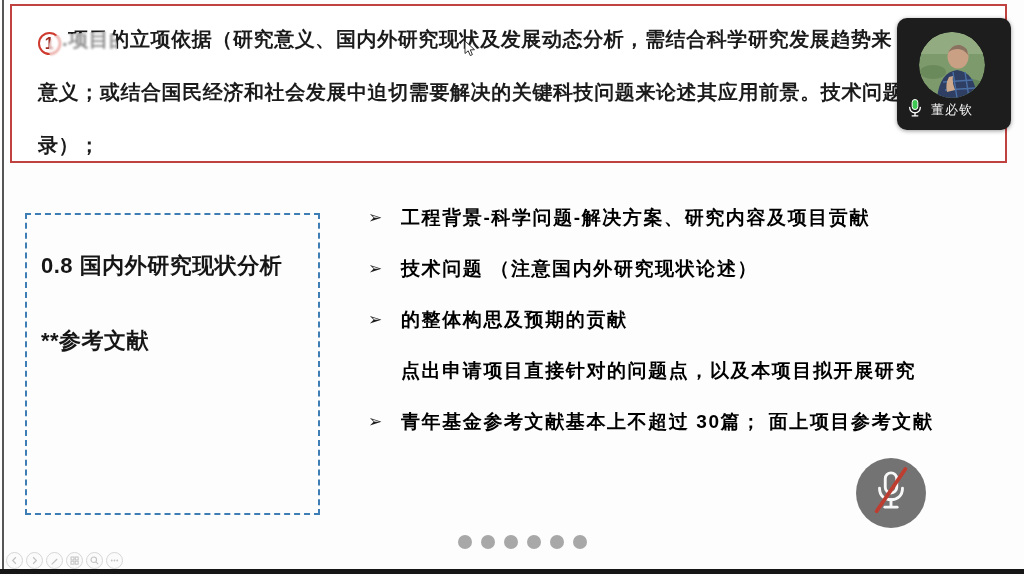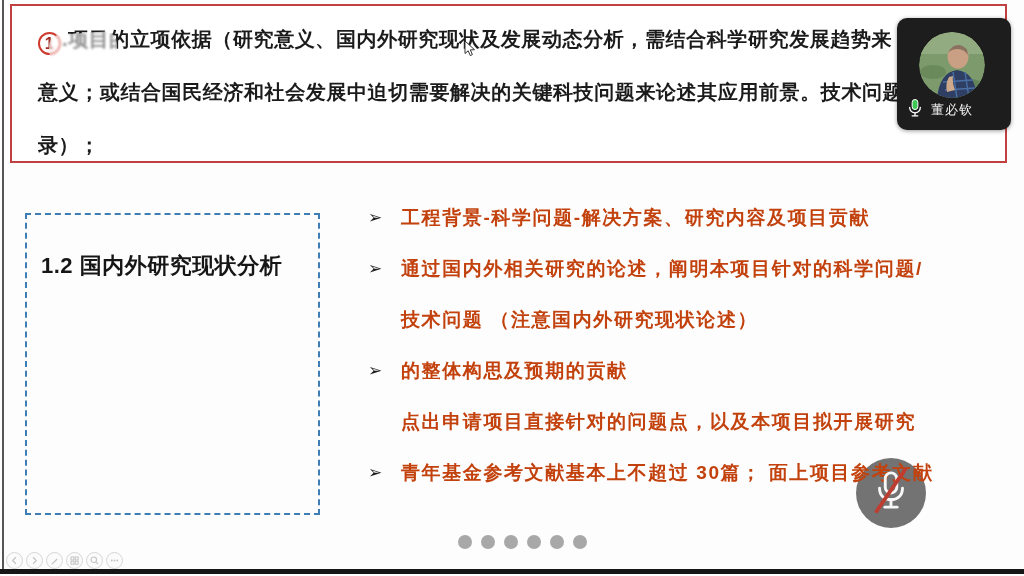--- a/index.html
+++ b/index.html
@@ -33,21 +33,21 @@
     border:2px dashed #3f7eb5; padding:13px 0 0 14px; background:transparent; }
   .outline-item { height:75px; line-height:75px; font-size:22px; font-weight:bold;
     color:#161616; letter-spacing:.5px; white-space:nowrap; }
 
   
   .bullets { position:absolute; left:368px; top:192px; width:648px; z-index:20; }
   .bullet { position:relative; padding-left:33px; }
   .bullet-marker { position:absolute; left:0; top:0; height:51px; line-height:51px;
     font-size:17px; color:#1b1b1b; }
   .bullet-line { height:51px; line-height:51px; font-size:19px; font-weight:bold;
-    color:#c2410c; letter-spacing:1.6px; white-space:nowrap; }
+    color:#000000; letter-spacing:1.6px; white-space:nowrap; }
 
   
   .muted-circle { position:absolute; left:856px; top:458px; width:70px; height:70px;
     border-radius:50%; background:rgba(96,96,96,.88); z-index:10; }
   .muted-glyph { position:absolute; left:868px; top:466px; width:46px; height:54px; z-index:30; opacity:.95; }
 
   
   .dots { position:absolute; left:458px; top:535px; display:flex; gap:9px; z-index:25; }
   .dot { width:14px; height:14px; border-radius:50%; background:#a8a8a8; }
 
@@ -105,33 +105,33 @@
           <path d="M5.6 11.2c0 4.1 2.9 6.6 6.4 6.6s6.4-2.5 6.4-6.6" fill="none" stroke="#ffffff" stroke-width="1.6" stroke-linecap="round"></path>
           <line x1="12" y1="17.8" x2="12" y2="21" stroke="#ffffff" stroke-width="1.6" stroke-linecap="round"></line>
           <line x1="8.6" y1="21.4" x2="15.4" y2="21.4" stroke="#ffffff" stroke-width="1.6" stroke-linecap="round"></line>
         </svg>
       </span>
       <span class="cam-name">董必钦</span>
     </div>
   </div>
 
   <div class="outline-box">
-    <div class="outline-item">1.2 国内外研究现状分析</div>
+    <div class="outline-item">0.8 国内外研究现状分析</div>
+    <div class="outline-item">**参考文献</div>
   </div>
 
   <div class="muted-circle"></div>
 
   <div class="bullets">
     <div class="bullet">
       <span class="bullet-marker">➢</span>
       <div class="bullet-line">工程背景-科学问题-解决方案、研究内容及项目贡献</div>
     </div>
     <div class="bullet">
       <span class="bullet-marker">➢</span>
-      <div class="bullet-line">通过国内外相关研究的论述，阐明本项目针对的科学问题/</div>
       <div class="bullet-line">技术问题 （注意国内外研究现状论述）</div>
     </div>
     <div class="bullet">
       <span class="bullet-marker">➢</span>
       <div class="bullet-line">的整体构思及预期的贡献</div>
       <div class="bullet-line">点出申请项目直接针对的问题点，以及本项目拟开展研究</div>
     </div>
     <div class="bullet">
       <span class="bullet-marker">➢</span>
       <div class="bullet-line">青年基金参考文献基本上不超过 30篇； 面上项目参考文献</div>

